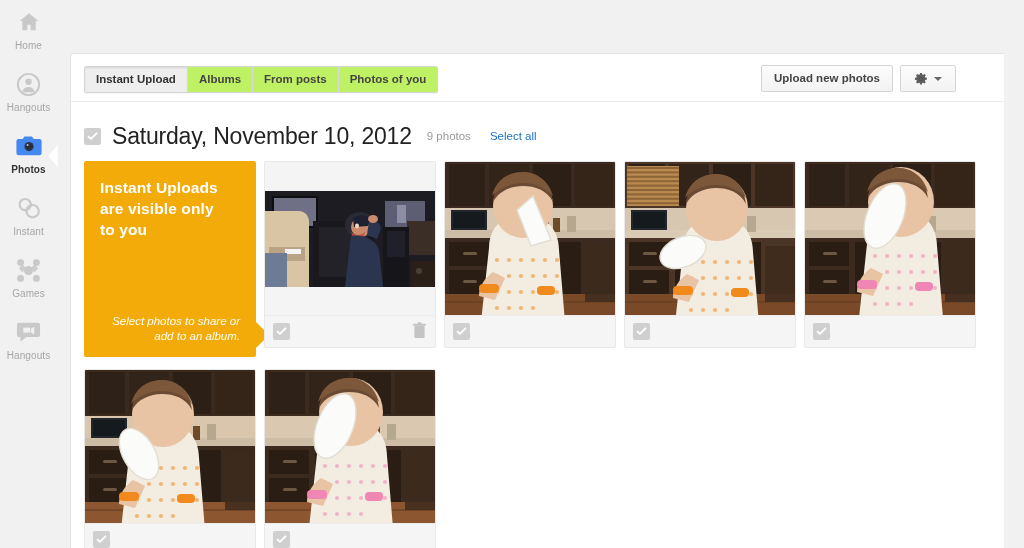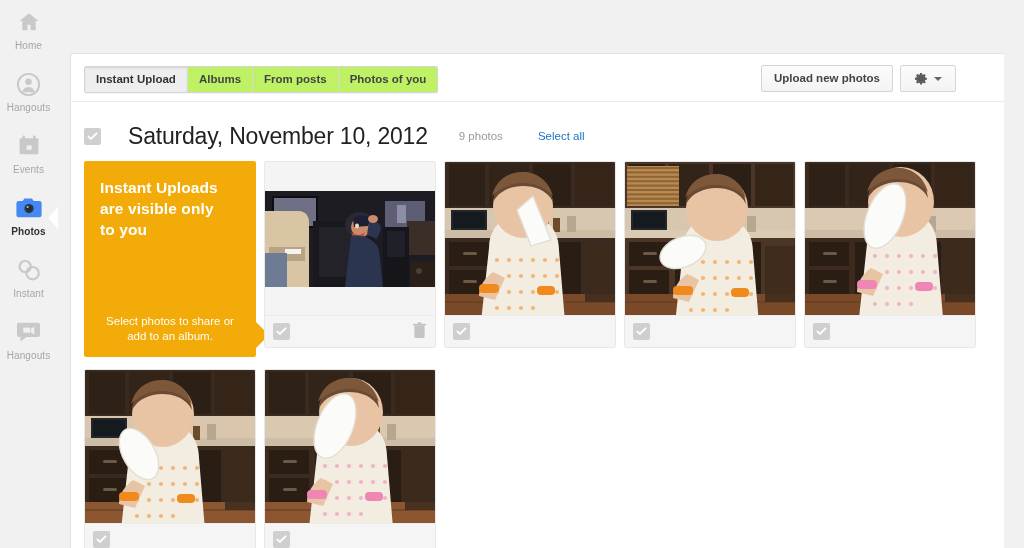--- a/index.html
+++ b/index.html
@@ -106,21 +106,21 @@
     border-left: 4px solid transparent;
     border-right: 4px solid transparent;
     border-top: 4px solid #666;
   }
 
   
   #date-header {
     position: relative;
     height: 34px;
     margin: 17px 0 0 13px;
-    display: flex; align-items: center; gap: 16px;
+    display: flex; align-items: center; gap: 0;
   }
   .chk {
     width: 17px; height: 17px; border-radius: 2px;
     background: #cfcfcf;
     display: flex; align-items: center; justify-content: center;
     cursor: pointer; flex: none;
   }
   .chk svg { display:block; }
   #date-title {
     margin-left: 11px;
@@ -176,22 +176,23 @@
     border-radius: 2px;
     color: #fff;
     padding: 16px 24px 12px 16px;
   }
   #promo-title {
     font-size: 15.5px; font-weight: bold; line-height: 21px;
     letter-spacing: .1px;
   }
   #promo-sub {
     position: absolute; right: 16px; bottom: 13px; left: 16px;
-    font-size: 11.5px; line-height: 15px; text-align: center;
+    font-size: 11.5px; line-height: 15px; text-align: right;
     color: #fffdf5;
+    font-style: italic;
   }
   #promo-tail {
     position: absolute;
     right: -13px; bottom: 8px;
     width: 0; height: 0;
     border-top: 14px solid transparent;
     border-bottom: 14px solid transparent;
     border-left: 14px solid #f2ab08;
   }
 </style>
@@ -211,31 +212,20 @@
       </div>
       <div class="nav-item">
         <div class="nav-icon">
           <svg width="25" height="25" viewBox="0 0 24 24" fill="none" stroke="currentColor" stroke-width="1.9">
             <circle cx="12" cy="12" r="10.2"></circle>
             <circle cx="12" cy="9.3" r="3.1" fill="currentColor" stroke="none"></circle>
             <path d="M5.9 19.4c.8-3.3 3.2-5 6.1-5s5.3 1.7 6.1 5" fill="currentColor" stroke="none"></path>
           </svg>
         </div>
         <div class="nav-label">Hangouts</div>
-      </div>
-      <div class="nav-item">
-        <div class="nav-icon">
-          <svg width="24" height="24" viewBox="0 0 24 24" fill="currentColor">
-            <rect x="2.6" y="4.3" width="18.8" height="16" rx="1.4"></rect>
-            <rect x="5.4" y="1.6" width="2.6" height="4.4" rx="1"></rect>
-            <rect x="16" y="1.6" width="2.6" height="4.4" rx="1"></rect>
-            <rect x="9.6" y="11.4" width="5" height="4.4" fill="#f1f1f1"></rect>
-          </svg>
-        </div>
-        <div class="nav-label">Events</div>
       </div>
       <div class="nav-item active">
         <div class="nav-icon">
           <svg width="26" height="22" viewBox="0 0 26 22" fill="currentColor">
             <path d="M8.4 1.4h7.6l1.7 2.6h5.6A2.3 2.3 0 0 1 25.6 6.3v11.6a2.3 2.3 0 0 1-2.3 2.3H2.7A2.3 2.3 0 0 1 .4 17.9V6.3A2.3 2.3 0 0 1 2.7 4h4z"></path>
             <circle cx="13" cy="11.6" r="4.6" fill="#1f1f1f" opacity=".78"></circle>
             <circle cx="13" cy="11.6" r="2.7" fill="#2b2b2b"></circle>
             <circle cx="11.6" cy="10.1" r="1" fill="#d6e3fb" opacity=".85"></circle>
           </svg>
         </div>
@@ -243,20 +233,34 @@
         <div class="nav-arrow"></div>
       </div>
       <div class="nav-item">
         <div class="nav-icon">
           <svg width="26" height="24" viewBox="0 0 26 24" fill="none" stroke="currentColor" stroke-width="2.2">
             <circle cx="9.2" cy="8.6" r="5.6"></circle>
             <circle cx="16.6" cy="15.2" r="6.2"></circle>
           </svg>
         </div>
         <div class="nav-label">Instant</div>
+      </div>
+      <div class="nav-item">
+        <div class="nav-icon">
+          <svg width="25" height="25" viewBox="0 0 24 24" fill="currentColor">
+            <circle cx="12" cy="12" r="4.3"></circle>
+            <circle cx="4.4" cy="4.4" r="3.3"></circle>
+            <circle cx="19.6" cy="4.4" r="3.3"></circle>
+            <circle cx="4.4" cy="19.6" r="3.3"></circle>
+            <circle cx="19.6" cy="19.6" r="3.3"></circle>
+            <path d="M6.3 6.3 10 10l-3.7 3.7-3.7-3.7zM17.7 6.3 21.4 10l-3.7 3.7L14 10z" opacity=".9"></path>
+            <rect x="9.2" y="2.4" width="5.6" height="19.2" rx="2.4" transform="rotate(45 12 12)" opacity=".0"></rect>
+          </svg>
+        </div>
+        <div class="nav-label">Games</div>
       </div>
       <div class="nav-item">
         <div class="nav-icon">
           <svg width="25" height="22" viewBox="0 0 26 22" fill="currentColor">
             <path d="M3 1.4h20a2 2 0 0 1 2 2v10.8a2 2 0 0 1-2 2H11l-6.4 4.8v-4.8H3a2 2 0 0 1-2-2V3.4a2 2 0 0 1 2-2z"></path>
             <path d="M7.6 6.4h7.2v5.2H7.6z" fill="#f1f1f1"></path>
             <path d="M15.6 7.6 19 5.6v8l-3.4-2z" fill="#f1f1f1"></path>
           </svg>
         </div>
         <div class="nav-label">Hangouts</div>

